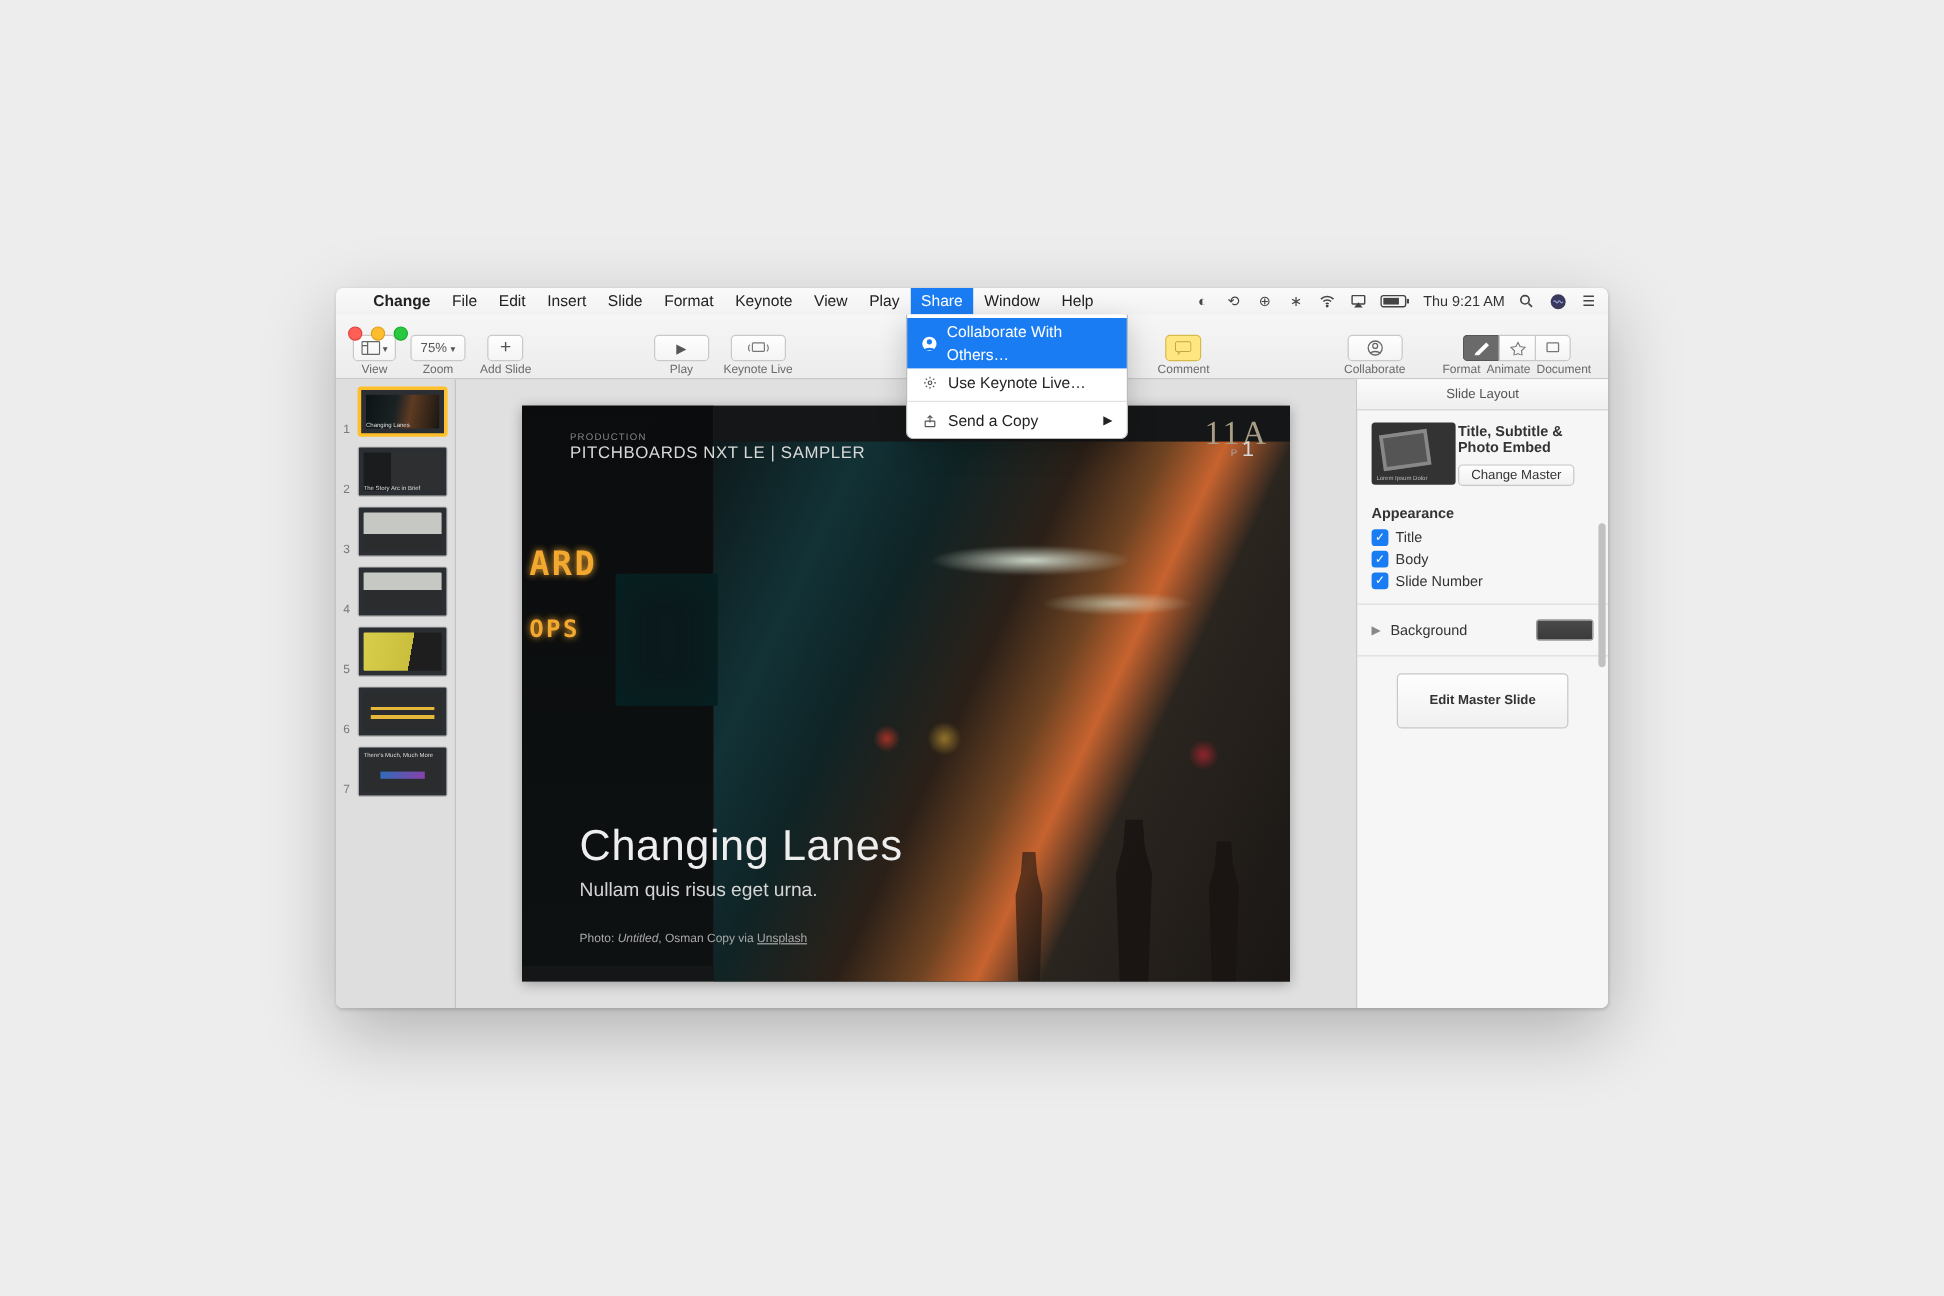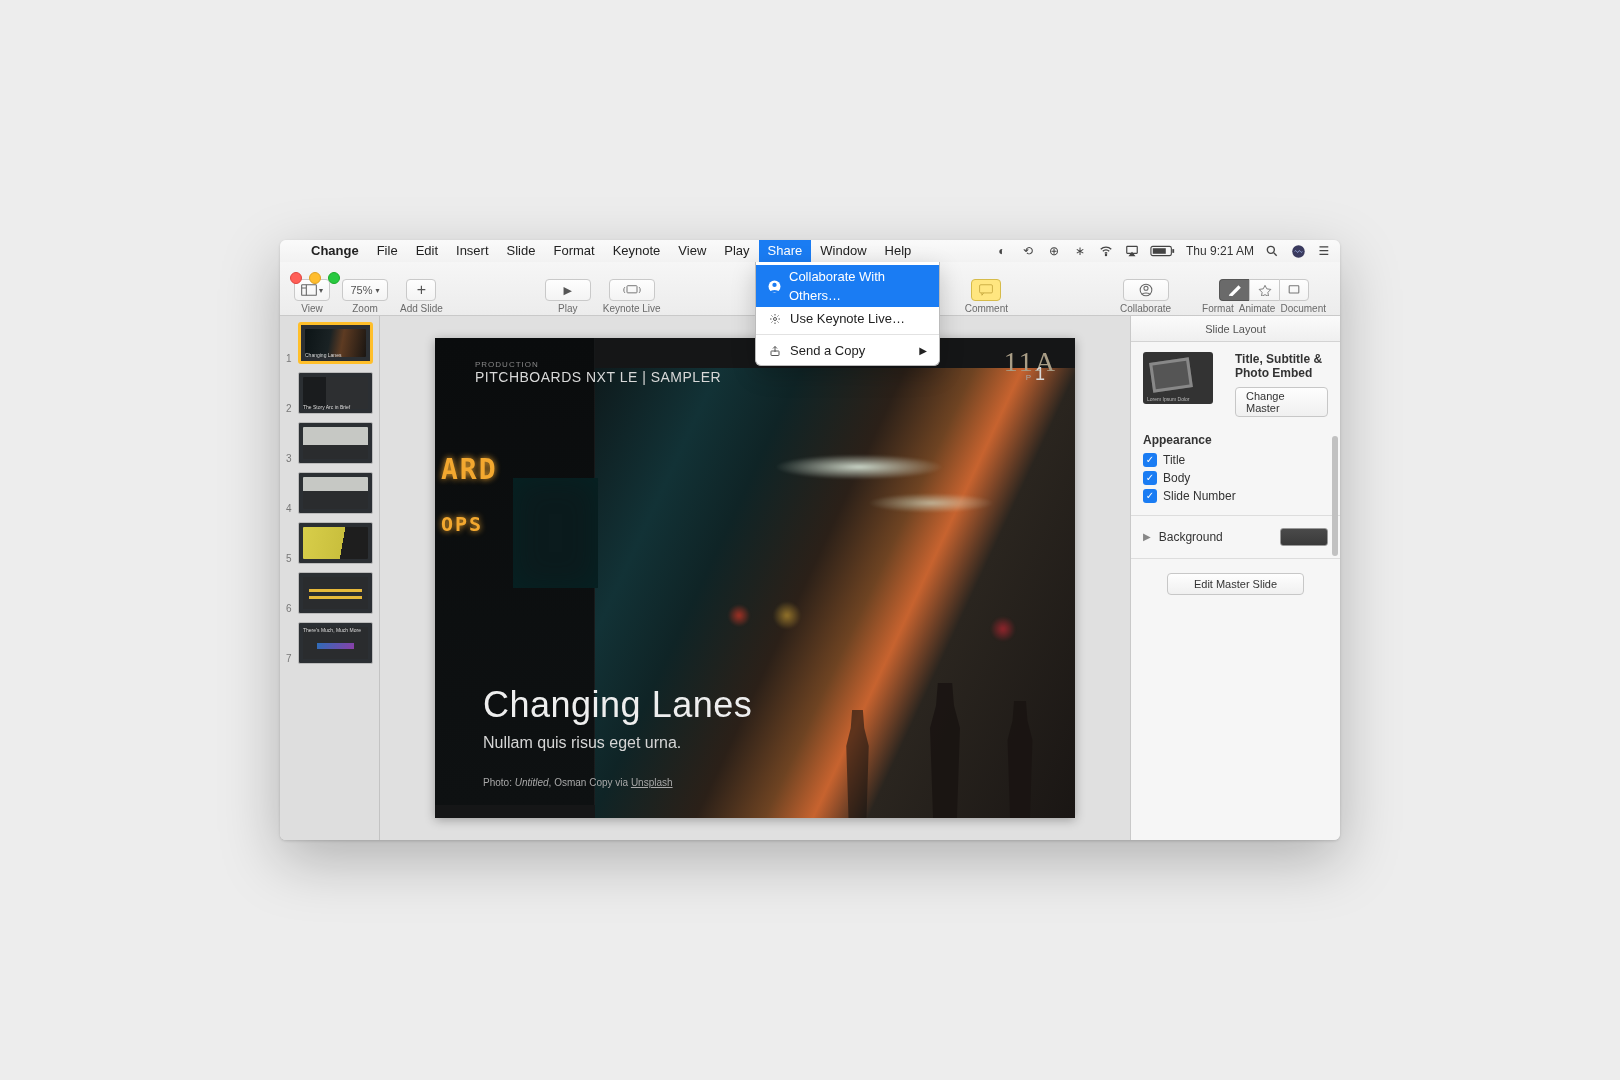--- a/index.html
+++ b/index.html
@@ -78,36 +78,36 @@
   .slide .title { color:#eee; font-size:36px; font-weight:300; letter-spacing:.5px; position:absolute; left:48px; bottom:92px; }
   .slide .subtitle { color:#d5d5d5; font-size:16px; font-weight:300; position:absolute; left:48px; bottom:66px; }
   .slide .credit { color:#a8a8a8; font-size:10px; position:absolute; left:48px; bottom:30px; }
   .slide .credit .it{font-style:italic;}
   .slide .credit .ul{text-decoration:underline;}
   .silh{position:absolute;bottom:0;width:60px;height:150px;background:radial-gradient(ellipse 28px 40px at 50% 15%,#1a1512 60%,transparent 62%),linear-gradient(#1a1512,#1a1512);clip-path:polygon(30% 100%,25% 40%,35% 25%,38% 10%,62% 10%,65% 25%,75% 40%,70% 100%);opacity:.9;}
 
   .inspector { width:210px; background:#f6f6f6; border-left:1px solid #c9c9c9; display:flex; flex-direction:column; }
   .insp-tabs { height:26px; background:linear-gradient(#fbfbfb,#efefef); border-bottom:1px solid #d3d3d3; display:flex; align-items:center; justify-content:center; font-size:11px; color:#555; }
   .insp-body { padding:10px 12px; font-size:12px; color:#333; }
-  .master-row { display:flex; gap:22px; align-items:flex-start; }
+  .master-row { display:flex; gap:2px; align-items:flex-start; }
   .master-thumb { width:70px; height:52px; background:#333; border-radius:3px; position:relative; }
   .master-thumb::after{content:'';position:absolute;left:8px;top:8px;width:34px;height:24px;background:#555;border:3px solid #888;transform:rotate(-8deg);}
   .master-thumb .lbl{position:absolute;left:4px;bottom:2px;font-size:5px;color:#bbb;}
   .master-info { flex:1; }
   .master-name { font-weight:600; font-size:12px; line-height:1.2; margin-bottom:6px; }
   .pill-btn { display:inline-block; background:linear-gradient(#fefefe,#f0f0f0); border:1px solid #c7c7c7; border-radius:4px; padding:2px 10px; font-size:11px; color:#333; }
   .section-h { font-weight:600; font-size:12px; margin:16px 0 6px; }
   .chk-row { display:flex; align-items:center; gap:6px; margin:4px 0; font-size:12px; }
   .chk { width:14px; height:14px; border-radius:3px; background:#1a7cf3; display:inline-flex; align-items:center; justify-content:center; color:#fff; font-size:10px; }
   .hr { height:1px; background:#ddd; margin:12px -12px; }
   .bg-row{display:flex;align-items:center;gap:8px;}
   .disclos{color:#888;font-size:10px;}
   .swatch{width:48px;height:18px;background:linear-gradient(#4a4a4a,#3a3a3a);border-radius:3px;border:1px solid #999;margin-left:auto;}
   .edit-master{ text-align:center; margin-top:14px; }
-  .edit-master .pill-btn{padding:4px 26px;}
+  .edit-master .pill-btn{padding:16px 26px;font-weight:bold;}
 
   
   .scrollbar-stub{position:absolute;right:2px;top:120px;width:6px;height:120px;background:#c1c1c1;border-radius:3px;}
 
   
   .th-img{position:absolute;inset:4px;border-radius:1px;}
   .th1{background:linear-gradient(100deg,#0c1416,#1a2224 40%,#5e3b22 60%,#1a1612);}
   .th2{background:linear-gradient(90deg,#1a1c1e 35%,#2d2f31 35%);}
   .th3{background:linear-gradient(180deg,#c6c8c4 55%,#2a2c2e 55%);}
   .th4{background:linear-gradient(180deg,#c6c8c4 45%,#2a2c2e 45%);}

